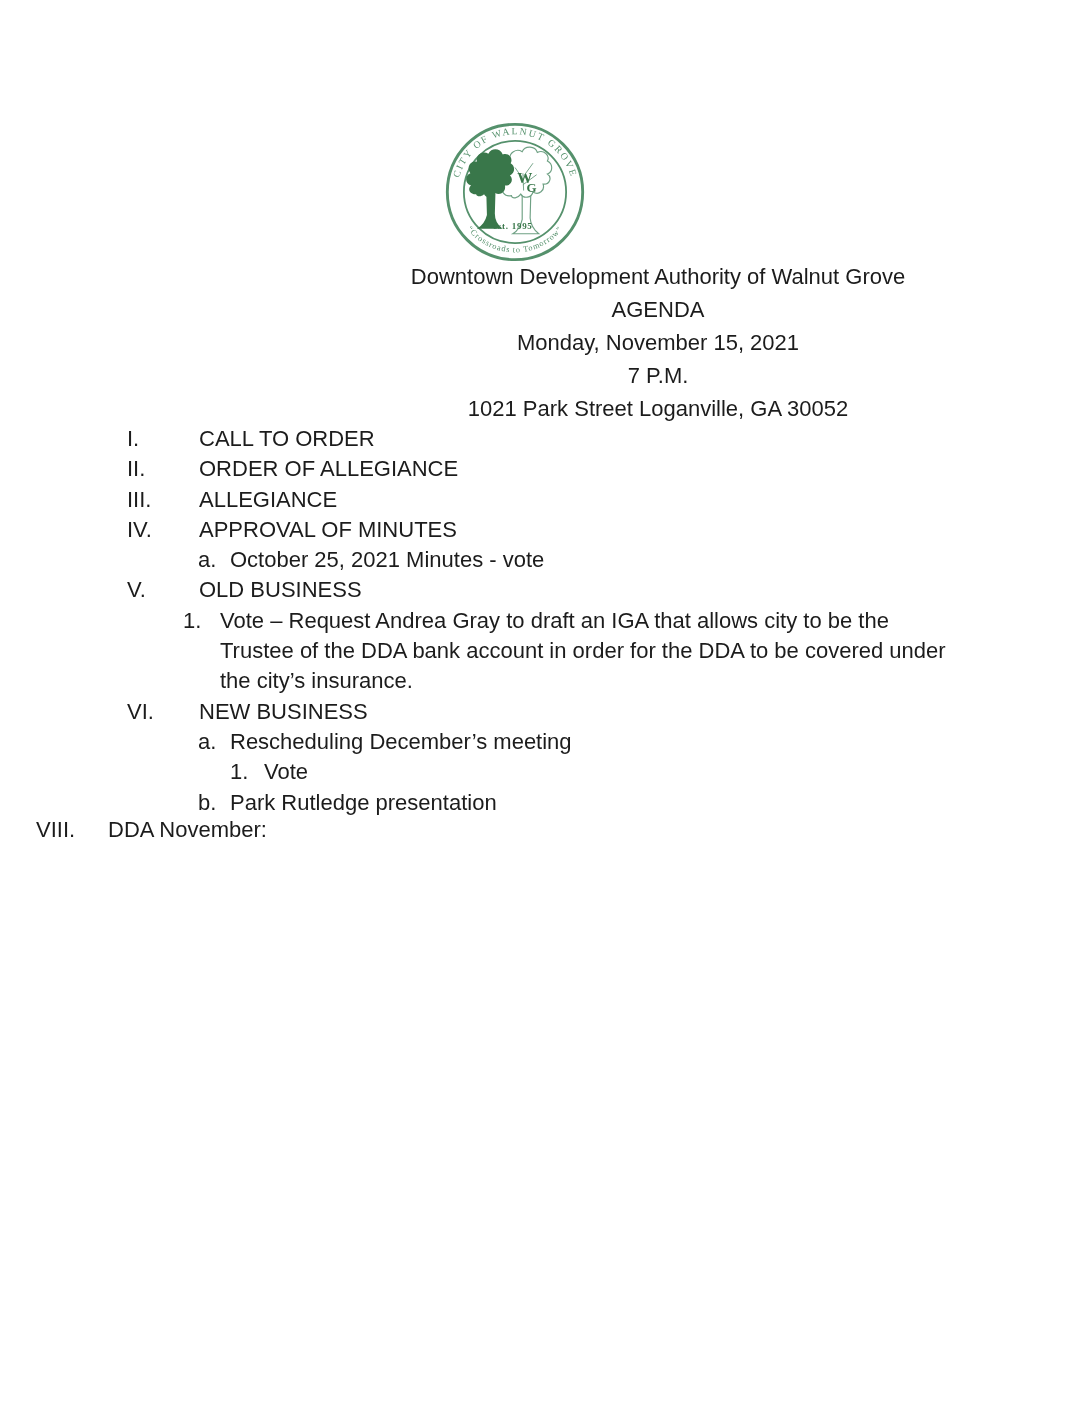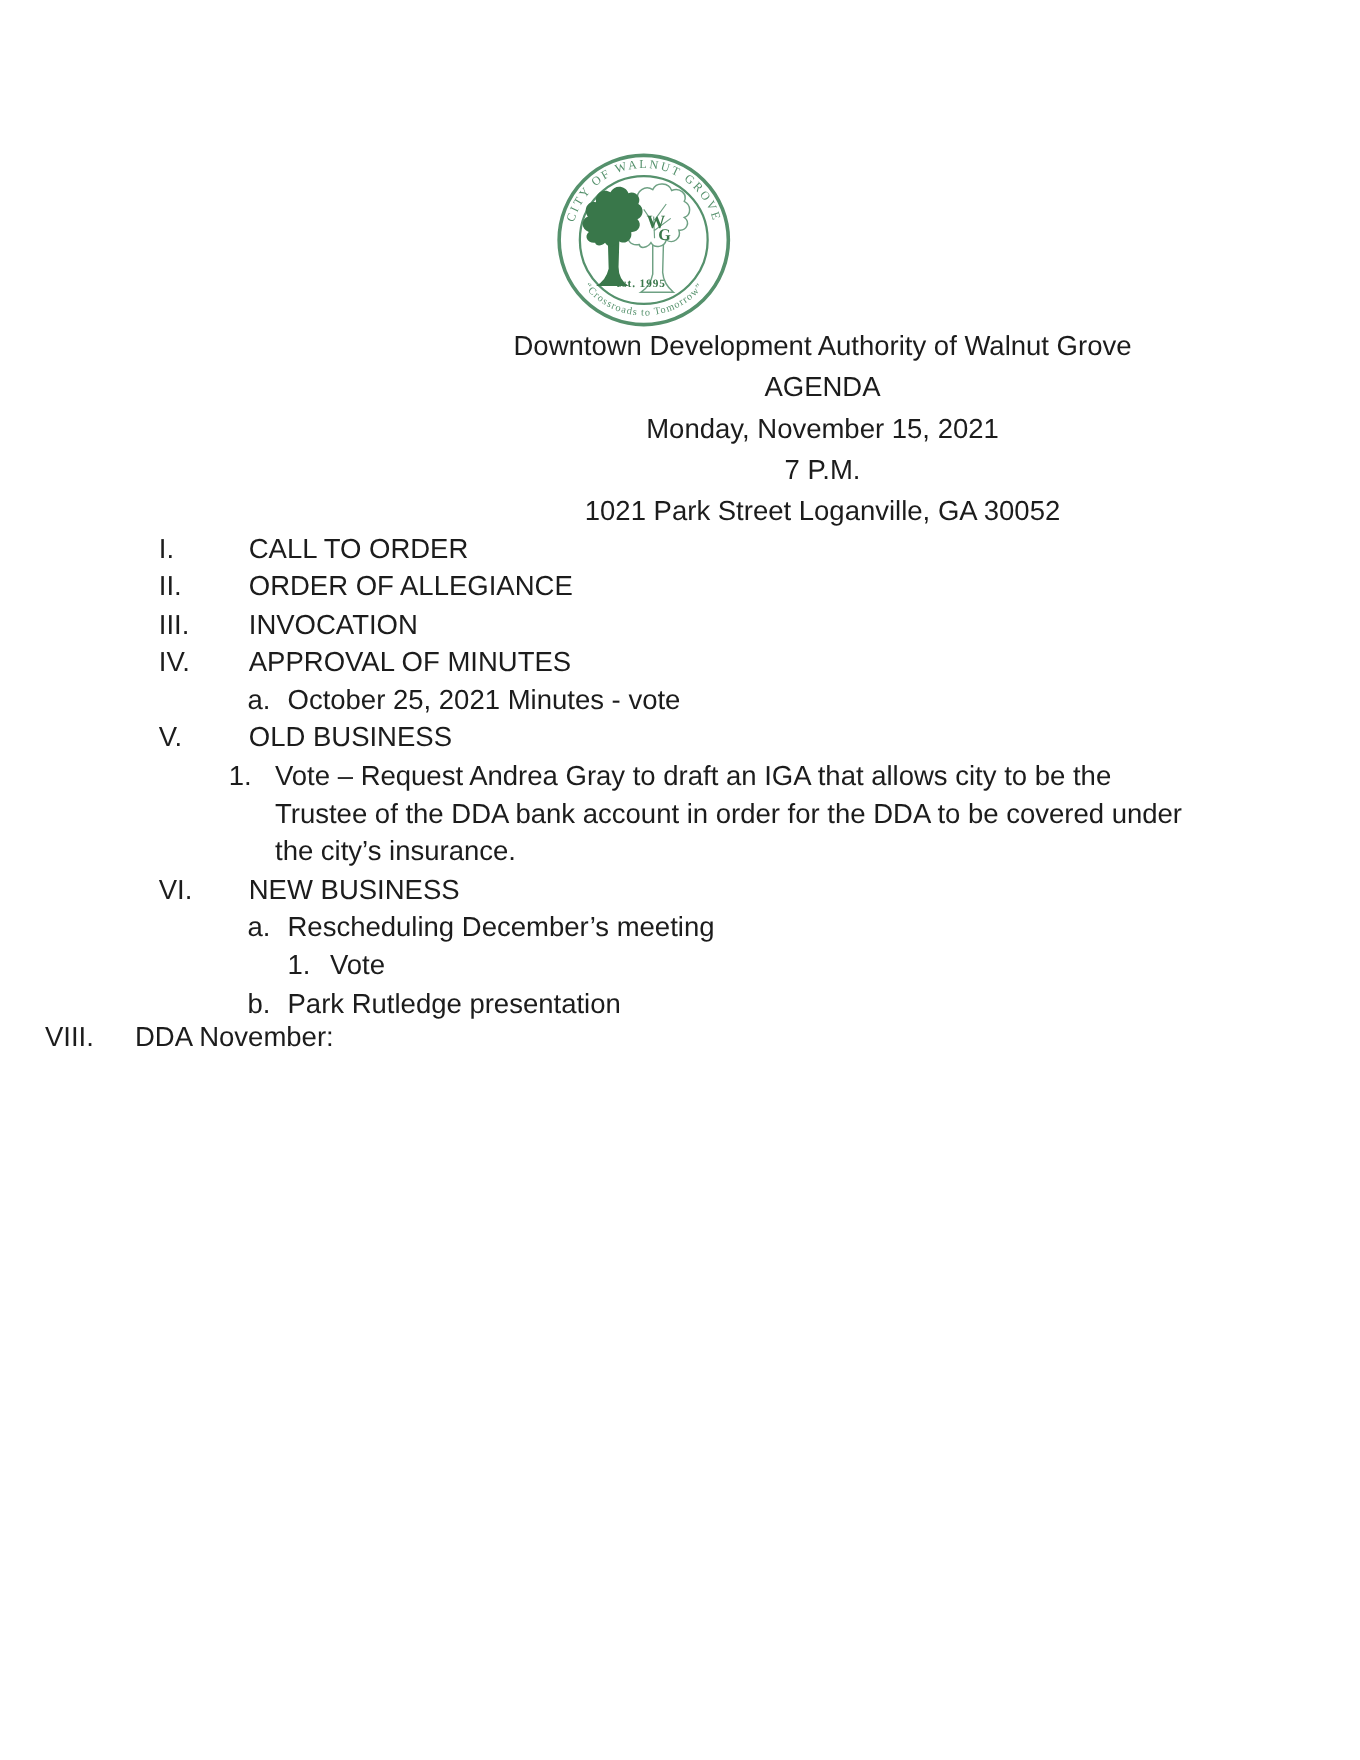--- a/index.html
+++ b/index.html
@@ -111,21 +111,21 @@
       <span class="text">CALL TO ORDER</span>
     </div>
 
     <div class="row lvl-roman">
       <span class="marker">II.</span>
       <span class="text">ORDER OF ALLEGIANCE</span>
     </div>
 
     <div class="row lvl-roman">
       <span class="marker">III.</span>
-      <span class="text">INVOCATION</span>
+      <span class="text">ALLEGIANCE</span>
     </div>
 
     <div class="row lvl-roman">
       <span class="marker">IV.</span>
       <span class="text">APPROVAL OF MINUTES</span>
     </div>
 
     <div class="row lvl-alpha">
       <span class="marker">a.</span>
       <span class="text">October 25, 2021 Minutes - vote</span>

